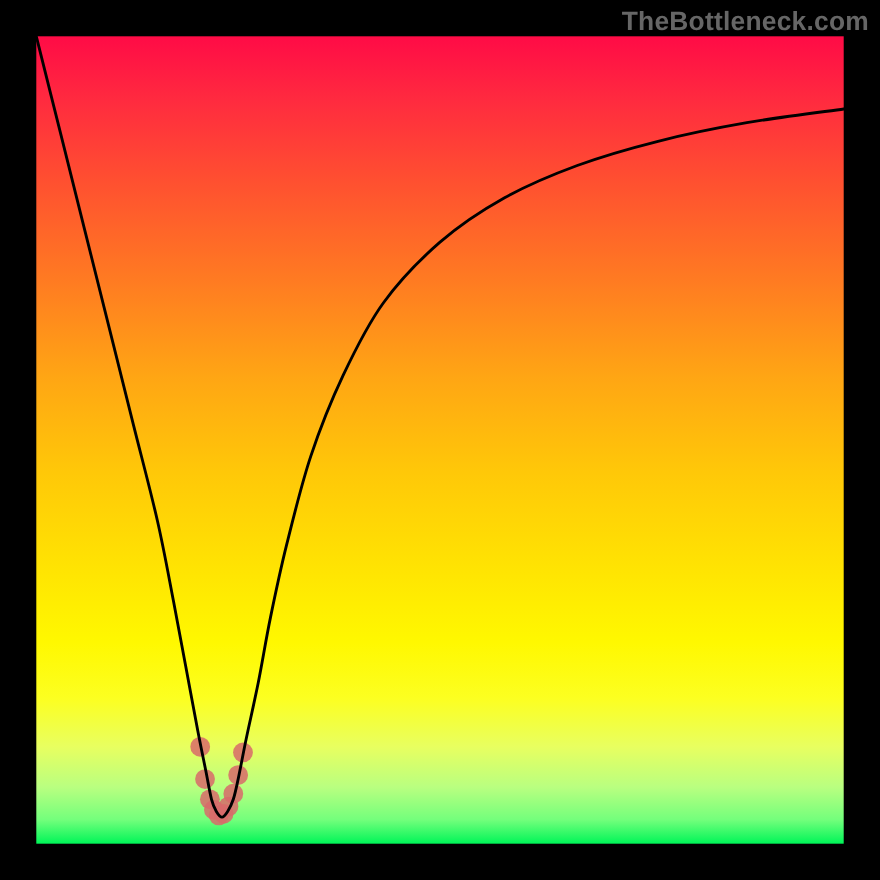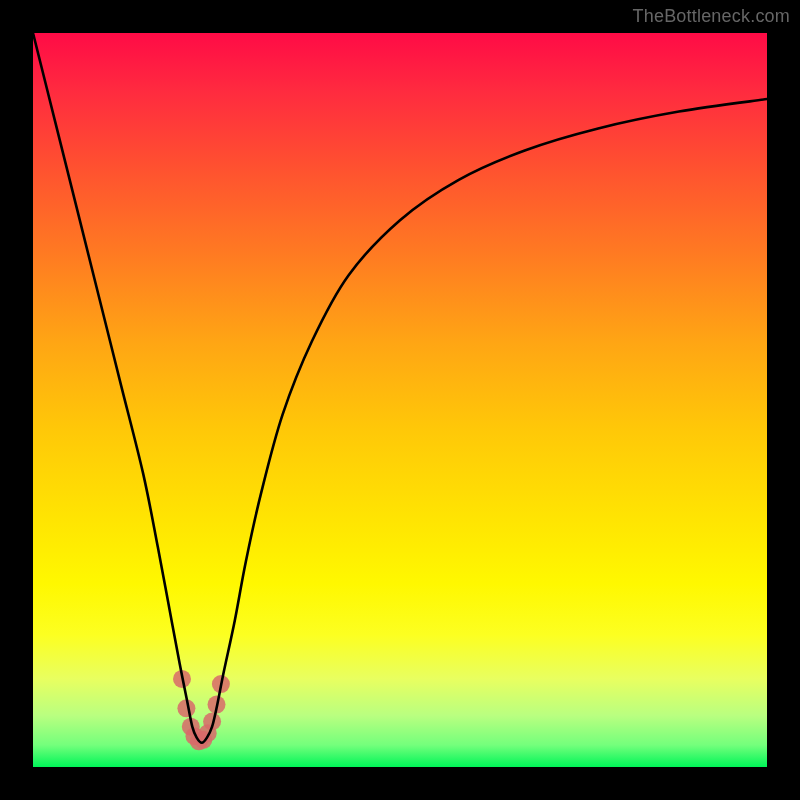--- a/index.html
+++ b/index.html
@@ -31,22 +31,22 @@
       #b9ff80 93%,
       #74ff7c 97%,
       #00f558 100%
     );
   }
   .watermark {
     position: absolute;
     top: 6px;
     right: 10px;
     color: #666;
-    font-size: 18px;
-    font-weight: 400;
+    font-size: 24px;
+    font-weight: 700;
     letter-spacing: 0.2px;
     user-select: none;
   }
   svg.curve {
     position: absolute;
     left: 0;
     top: 0;
     width: 734px;
     height: 734px;
     overflow: visible;

